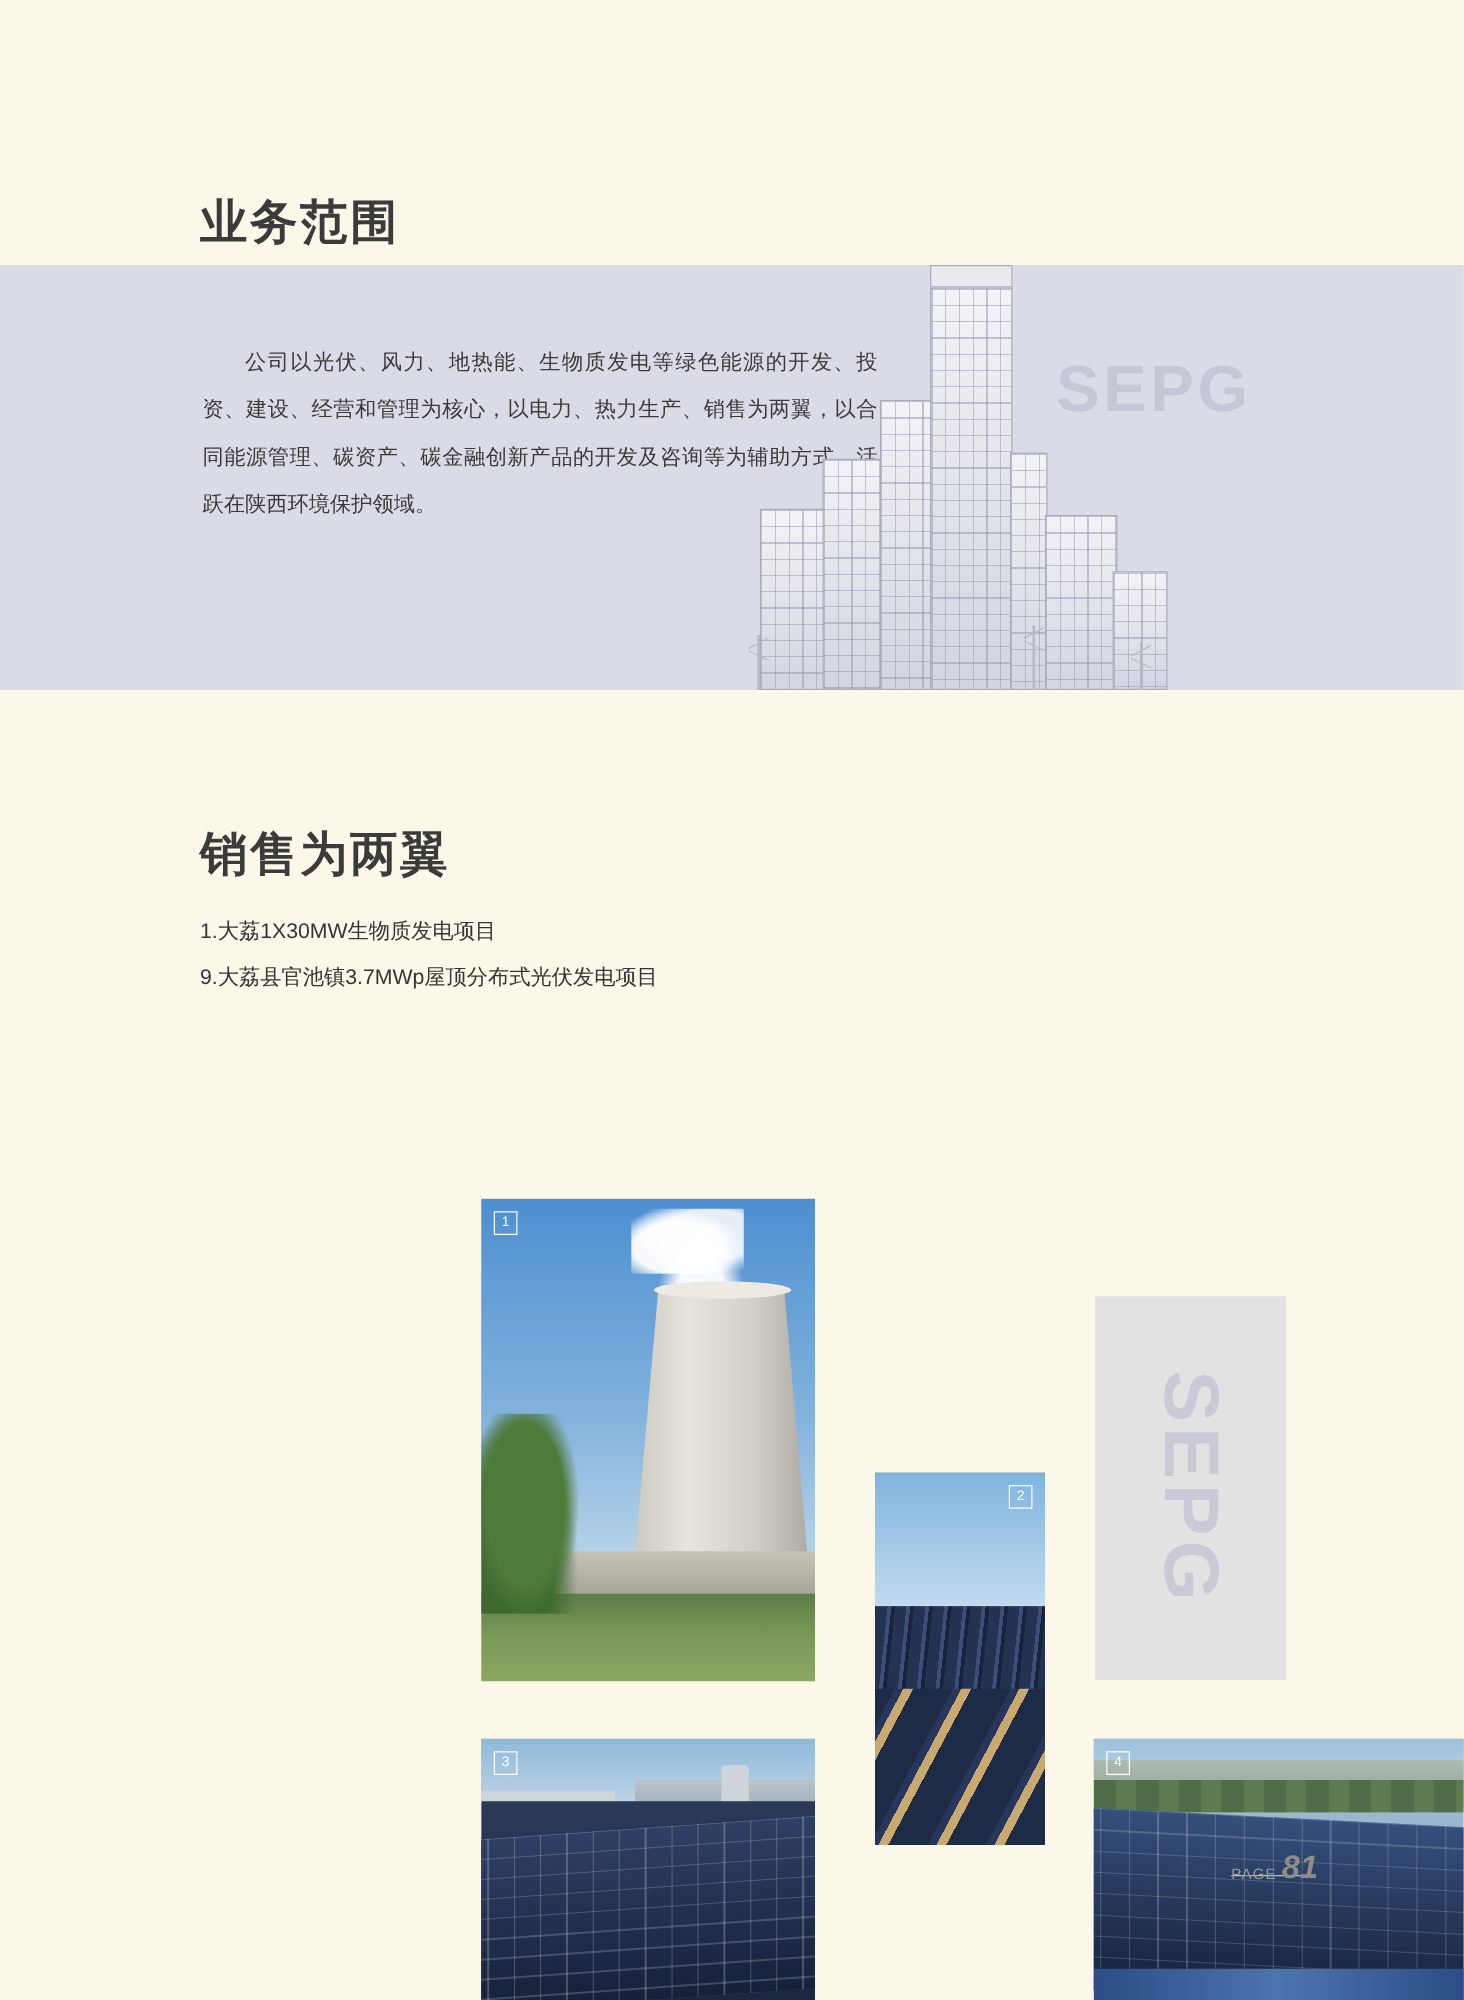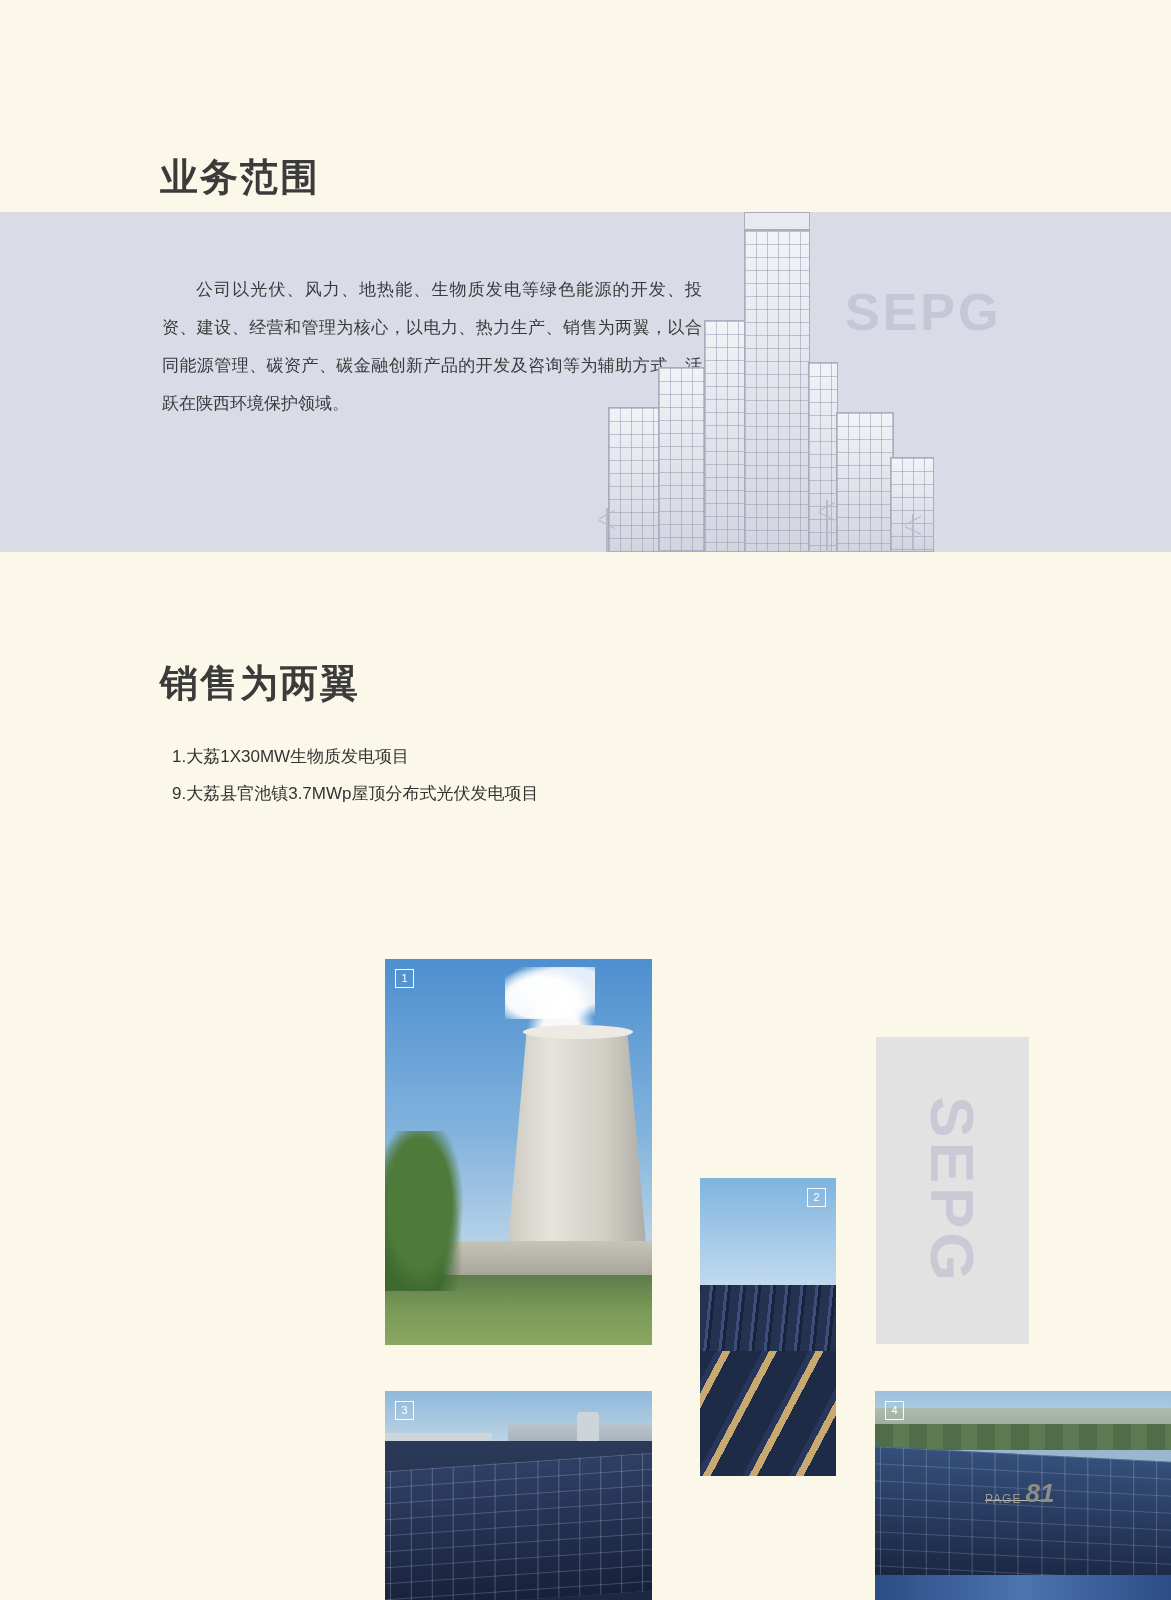--- a/index.html
+++ b/index.html
@@ -117,21 +117,21 @@
   #projects-title {
     position: absolute;
     left: 160px;
     top: 658px;
   }
   #project-list {
     position: absolute;
     left: 160px;
     top: 726px;
     list-style: none;
-    margin: 12px;
+    margin: 0;
     padding: 0;
   }
   #project-list li {
     font-size: 17px;
     color: #333;
     line-height: 37px;
     white-space: nowrap;
   }
 
   

